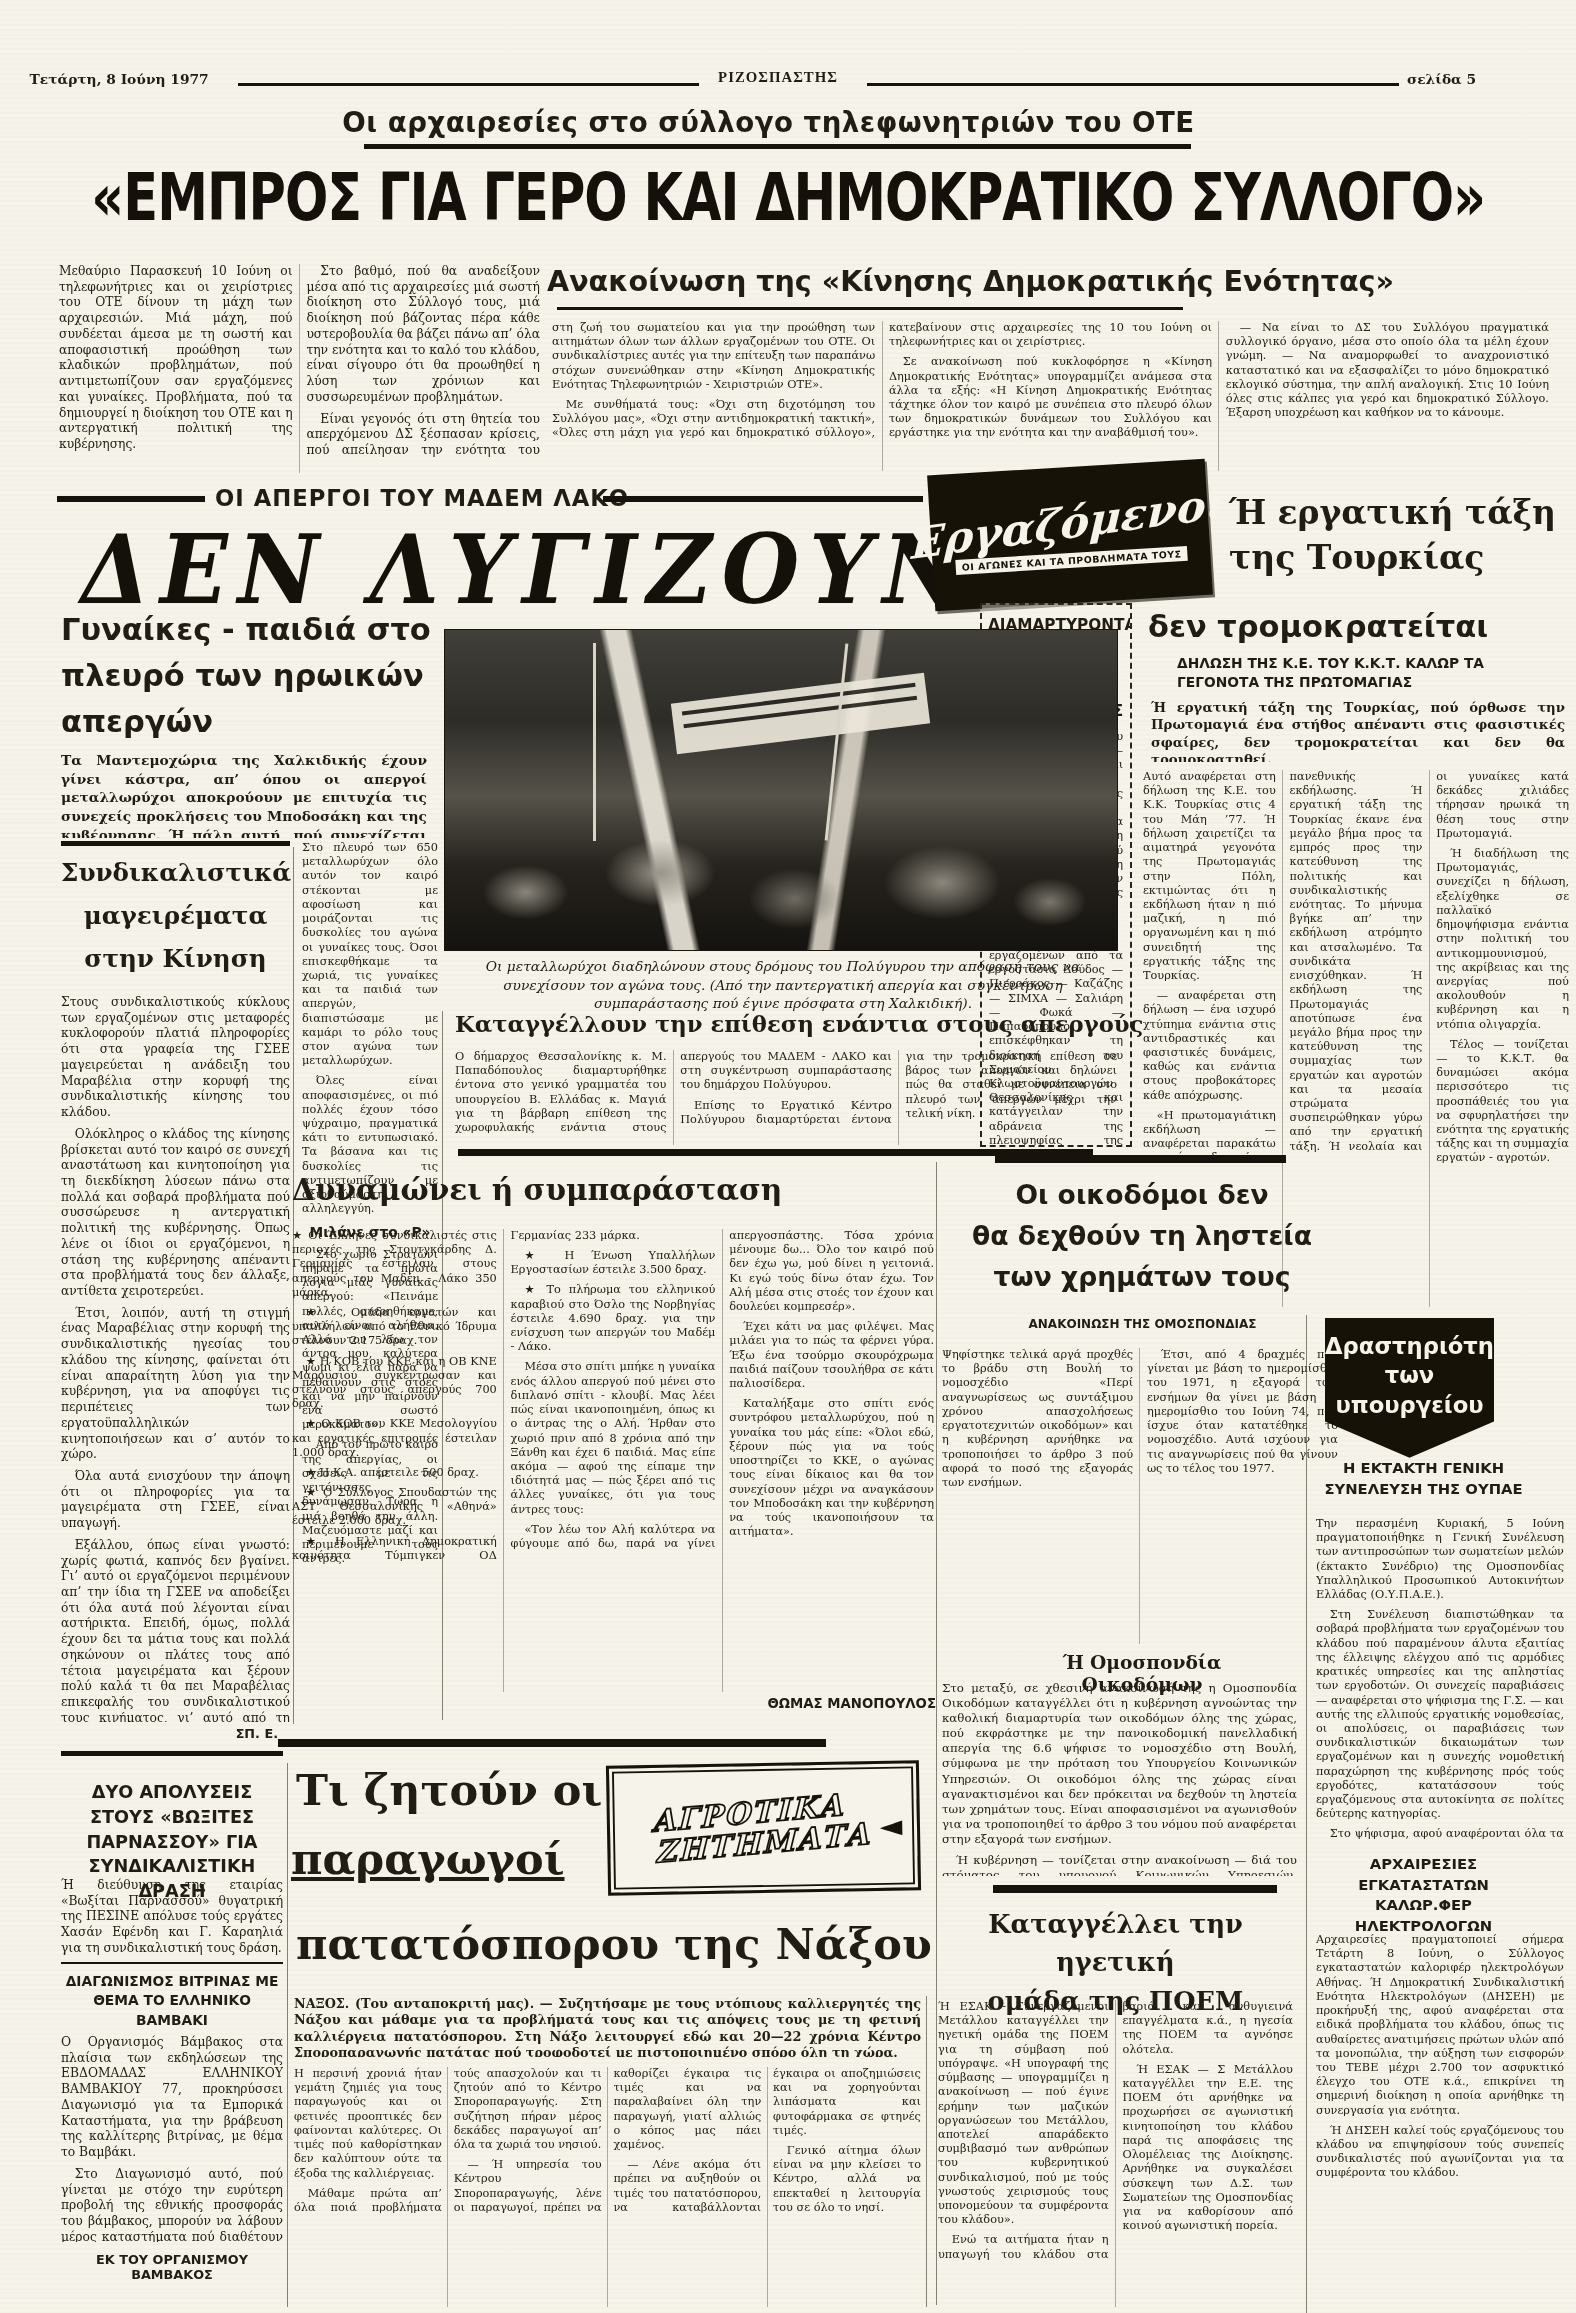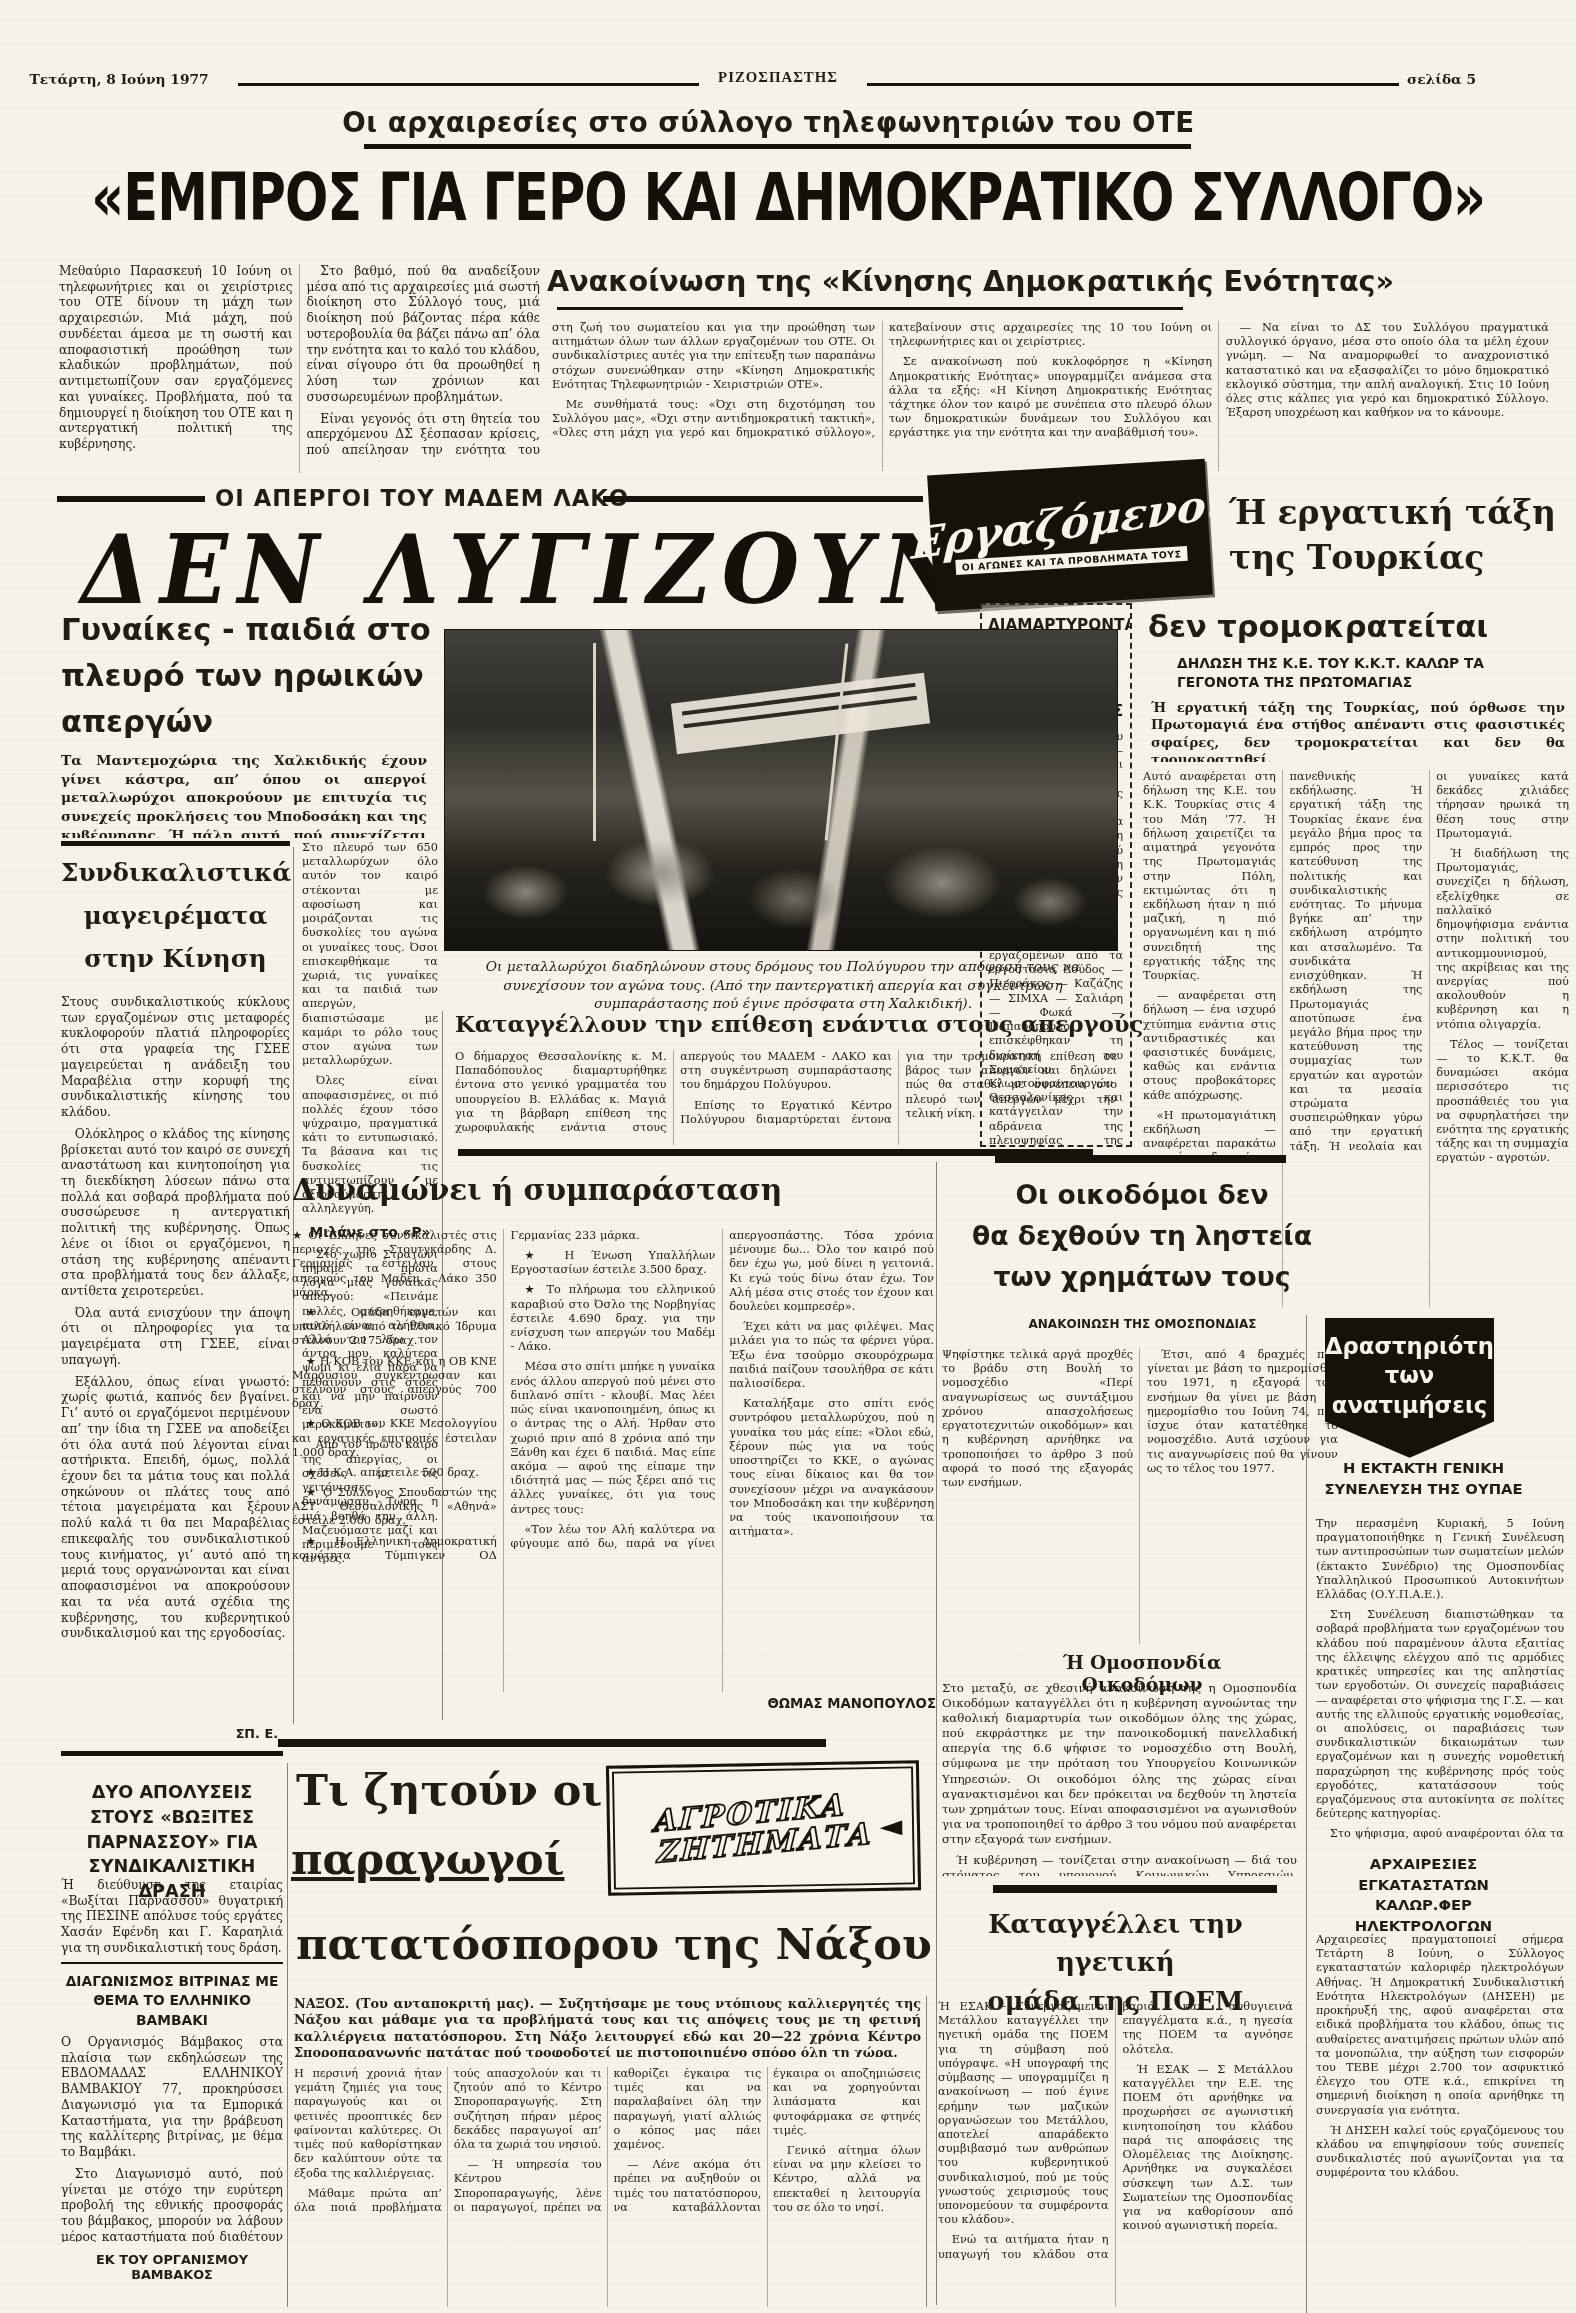--- a/index.html
+++ b/index.html
@@ -173,20 +173,21 @@
   </div>
 
   <div class="abs women-h" style="left:61px;top:607px;width:379px;">Γυναίκες - παιδιά στο πλευρό των ηρωικών απεργών</div>
   <div class="abs women-lead" style="left:61px;top:751px;width:366px;height:87px;overflow:hidden;">Τα Μαντεμοχώρια της Χαλκιδικής έχουν γίνει κάστρα, απ’ όπου οι απεργοί μεταλλωρύχοι αποκρούουν με επιτυχία τις συνεχείς προκλήσεις του Μποδοσάκη και της κυβέρνησης. Ή πάλη αυτή, πού συνεχίζεται με την ίδια ένταση εδώ και 3 μήνες, έχει δικαιολογημένα προκαλέσει το θαυμασμό των εργαζομένων όλης της χώρας μας.</div>
 
   <div class="hrule" style="left:61px;top:841px;width:229px;height:4.9px;"></div>
   <div class="abs kitchen-h ctr" style="left:61px;top:851px;width:229px;">Συνδικαλιστικά μαγειρέματα στην Κίνηση</div>
   <div class="abs copy" style="left:61px;top:995px;width:229px;height:727px;">
       <p>Στους συνδικαλιστικούς κύκλους των εργαζομένων στις μεταφορές κυκλοφορούν πλατιά πληροφορίες ότι στα γραφεία της ΓΣΕΕ μαγειρεύεται η ανάδειξη του Μαραβέλια στην κορυφή της συνδικαλιστικής κίνησης του κλάδου.</p>
       <p>Ολόκληρος ο κλάδος της κίνησης βρίσκεται αυτό τον καιρό σε συνεχή αναστάτωση και κινητοποίηση για τη διεκδίκηση λύσεων πάνω στα πολλά και σοβαρά προβλήματα πού συσσώρευσε η αντεργατική πολιτική της κυβέρνησης. Όπως λένε οι ίδιοι οι εργαζόμενοι, η στάση της κυβέρνησης απέναντι στα προβλήματά τους δεν άλλαξε, αντίθετα χειροτερεύει.</p>
+      <p>Έτσι, λοιπόν, αυτή τη στιγμή ένας Μαραβέλιας στην κορυφή της συνδικαλιστικής ηγεσίας του κλάδου της κίνησης, φαίνεται ότι είναι απαραίτητη λύση για την κυβέρνηση, για να αποφύγει τις περιπέτειες των εργατοϋπαλληλικών κινητοποιήσεων και σ’ αυτόν το χώρο.</p>
       <p>Όλα αυτά ενισχύουν την άποψη ότι οι πληροφορίες για τα μαγειρέματα στη ΓΣΕΕ, είναι υπαγωγή.</p>
       <p>Εξάλλου, όπως είναι γνωστό: χωρίς φωτιά, καπνός δεν βγαίνει. Γι’ αυτό οι εργαζόμενοι περιμένουν απ’ την ίδια τη ΓΣΕΕ να αποδείξει ότι όλα αυτά πού λέγονται είναι αστήρικτα. Επειδή, όμως, πολλά έχουν δει τα μάτια τους και πολλά σηκώνουν οι πλάτες τους από τέτοια μαγειρέματα και ξέρουν πολύ καλά τι θα πει Μαραβέλιας επικεφαλής του συνδικαλιστικού τους κινήματος, γι’ αυτό από τη μεριά τους οργανώνονται και είναι αποφασισμένοι να αποκρούσουν και τα νέα αυτά σχέδια της κυβέρνησης, του κυβερνητικού συνδικαλισμού και της εργοδοσίας.</p>
     </div>
   <div class="abs sig" style="left:61px;top:1726px;width:217px;">ΣΠ. Ε.</div>
 
   <div class="abs copy small" style="left:302px;top:841px;width:136px;height:877px;">
       <p>Στο πλευρό των 650 μεταλλωρύχων όλο αυτόν τον καιρό στέκονται με αφοσίωση και μοιράζονται τις δυσκολίες του αγώνα οι γυναίκες τους. Όσοι επισκεφθήκαμε τα χωριά, τις γυναίκες και τα παιδιά των απεργών, διαπιστώσαμε με καμάρι το ρόλο τους στον αγώνα των μεταλλωρύχων.</p>
       <p>Όλες είναι αποφασισμένες, οι πιό πολλές έχουν τόσο ψύχραιμο, πραγματικά κάτι το εντυπωσιακό. Τα βάσανα και τις δυσκολίες τις αντιμετωπίζουν με αξιοθαύμαστη αλληλεγγύη.</p>
       <h4>Μιλάνε στο «Ρ»</h4>
       <p>Στο χωριό Στρατώνι πήραμε τα πρώτα λόγια μιάς γυναίκας απεργού: «Πεινάμε πολλές, στερηθήκαμε, αυτό είναι αλήθεια. Αλλά τον λέω τον άντρα μου, καλύτερα ψωμί κι ελιά παρά να πεθαίνουν στις στοές και να μην παίρνουν ένα σωστό μεροκάματο».</p>
@@ -242,21 +243,21 @@
   <div class="abs ctr serif b" style="left:1024px;top:1651px;width:236px;font-size:18.7px;">Ή Ομοσπονδία Οικοδόμων</div>
   <div class="abs copy" style="left:942px;top:1681px;width:355px;height:195px;font-size:11.8px;">
       <p>Στο μεταξύ, σε χθεσινή ανακοίνωσή της η Ομοσπονδία Οικοδόμων καταγγέλλει ότι η κυβέρνηση αγνοώντας την καθολική διαμαρτυρία των οικοδόμων όλης της χώρας, πού εκφράστηκε με την πανοικοδομική πανελλαδική απεργία της 6.6 ψήφισε το νομοσχέδιο στη Βουλή, σύμφωνα με την πρόταση του Υπουργείου Κοινωνικών Υπηρεσιών. Οι οικοδόμοι όλης της χώρας είναι αγανακτισμένοι και δεν πρόκειται να δεχθούν τη ληστεία των χρημάτων τους. Είναι αποφασισμένοι να αγωνισθούν για να τροποποιηθεί το άρθρο 3 του νόμου πού αναφέρεται στην εξαγορά των ενσήμων.</p>
       <p>Ή κυβέρνηση — τονίζεται στην ανακοίνωση — διά του στόματος του υπουργού Κοινωνικών Υπηρεσιών, παραδέχτηκε ότι υπήρχαν υπέρ αγνώστων ένσημα και άλλα έσοδα από τους οικοδόμους και ότι συγχωνεύθηκαν στον Κουβανά του ΙΚΑ.</p>
     </div>
 
   <div class="vrule" style="left:1306px;top:1315px;height:999px;"></div>
   <div class="abs pennant" style="left:1325px;top:1318px;width:169px;height:126px;">
     <div>Δραστηριότητες</div>
     <div>των</div>
-    <div>ανατιμήσεις</div>
+    <div>υπουργείου</div>
   </div>
   <div class="abs rail-sub" style="left:1320px;top:1458px;width:207px;">Η ΕΚΤΑΚΤΗ ΓΕΝΙΚΗ ΣΥΝΕΛΕΥΣΗ ΤΗΣ ΟΥΠΑΕ</div>
   <div class="abs copy small" style="left:1316px;top:1517px;width:248px;height:325px;">
       <p>Την περασμένη Κυριακή, 5 Ιούνη πραγματοποιήθηκε η Γενική Συνέλευση των αντιπροσώπων των σωματείων μελών (έκτακτο Συνέδριο) της Ομοσπονδίας Υπαλληλικού Προσωπικού Αυτοκινήτων Ελλάδας (Ο.Υ.Π.Α.Ε.).</p>
       <p>Στη Συνέλευση διαπιστώθηκαν τα σοβαρά προβλήματα των εργαζομένων του κλάδου πού παραμένουν άλυτα εξαιτίας της έλλειψης ελέγχου από τις αρμόδιες κρατικές υπηρεσίες και της απληστίας των εργοδοτών. Οι συνεχείς παραβιάσεις — αναφέρεται στο ψήφισμα της Γ.Σ. — και αυτής της ελλιπούς εργατικής νομοθεσίας, οι απολύσεις, οι παραβιάσεις των συνδικαλιστικών δικαιωμάτων των εργαζομένων και η συνεχής νομοθετική παραχώρηση της κυβέρνησης πρός τούς εργοδότες, κατατάσσουν τούς εργαζόμενους στα αυτοκίνητα σε πολίτες δεύτερης κατηγορίας.</p>
       <p>Στο ψήφισμα, αφού αναφέρονται όλα τα γενικά και ειδικά αιτήματα των εργαζομένων στα αυτοκίνητα, εξουσιοδοτείται η διοίκηση της Ομοσπονδίας, να προχωρήσει με κάθε μέσο μαζί και την απεργία, σε τοπική και πανελλαδική κλιμάκωση για την προώθηση και την ικανοποίηση των αιτημάτων.</p>
     </div>
   <div class="abs rail-sub" style="left:1340px;top:1854px;width:167px;">ΑΡΧΑΙΡΕΣΙΕΣ ΕΓΚΑΤΑΣΤΑΤΩΝ ΚΑΛΩΡ.ΦΕΡ ΗΛΕΚΤΡΟΛΟΓΩΝ</div>
   <div class="abs copy small" style="left:1316px;top:1933px;width:248px;height:374px;">
       <p>Αρχαιρεσίες πραγματοποιεί σήμερα Τετάρτη 8 Ιούνη, ο Σύλλογος εγκαταστατών καλοριφέρ ηλεκτρολόγων Αθήνας. Ή Δημοκρατική Συνδικαλιστική Ενότητα Ηλεκτρολόγων (ΔΗΣΕΗ) με προκήρυξή της, αφού αναφέρεται στα ειδικά προβλήματα του κλάδου, όπως τις αυθαίρετες ανατιμήσεις πρώτων υλών από τα μονοπώλια, την αύξηση των εισφορών του ΤΕΒΕ μέχρι 2.700 τον ασφυκτικό έλεγχο του ΟΤΕ κ.ά., επικρίνει τη σημερινή διοίκηση η οποία αρνήθηκε τη συνεργασία για ενότητα.</p>

